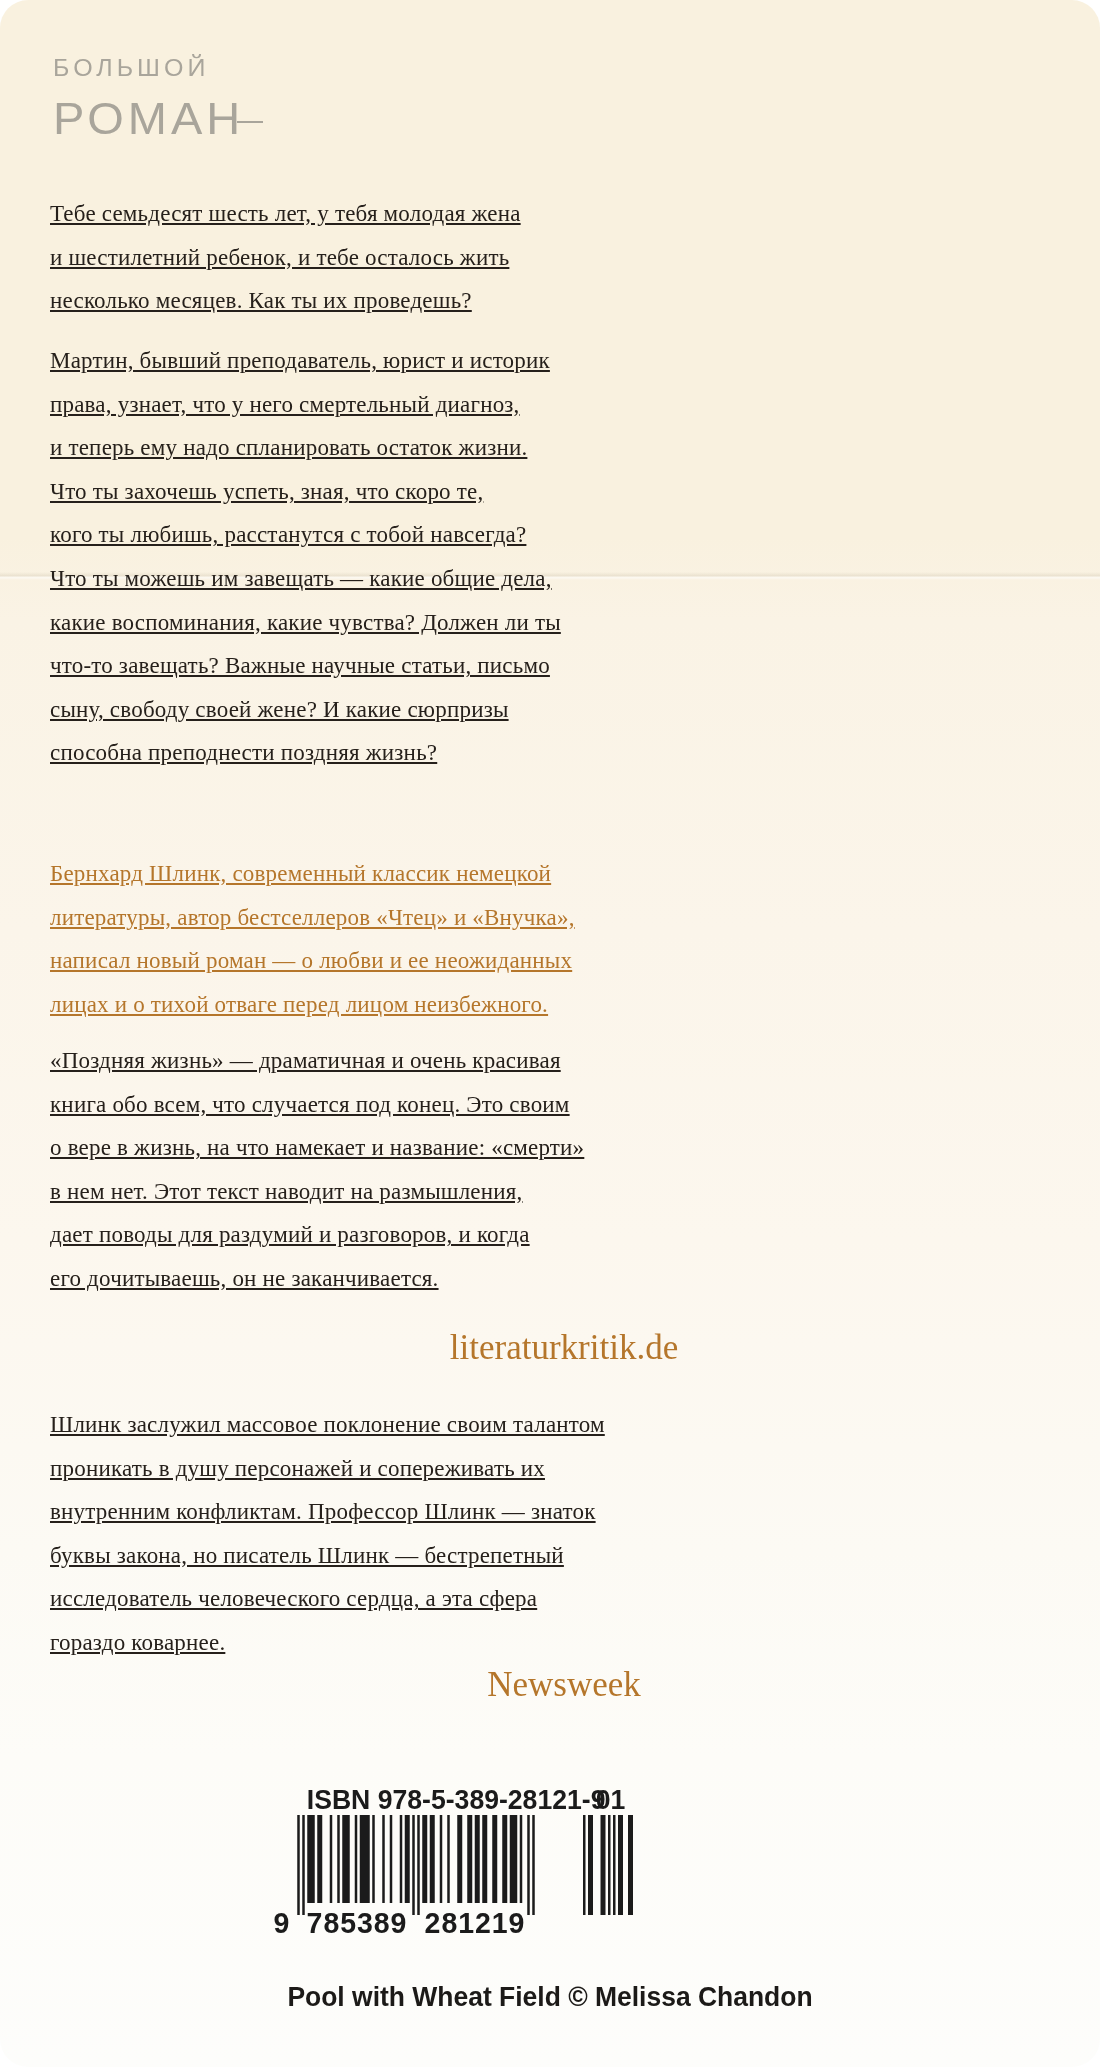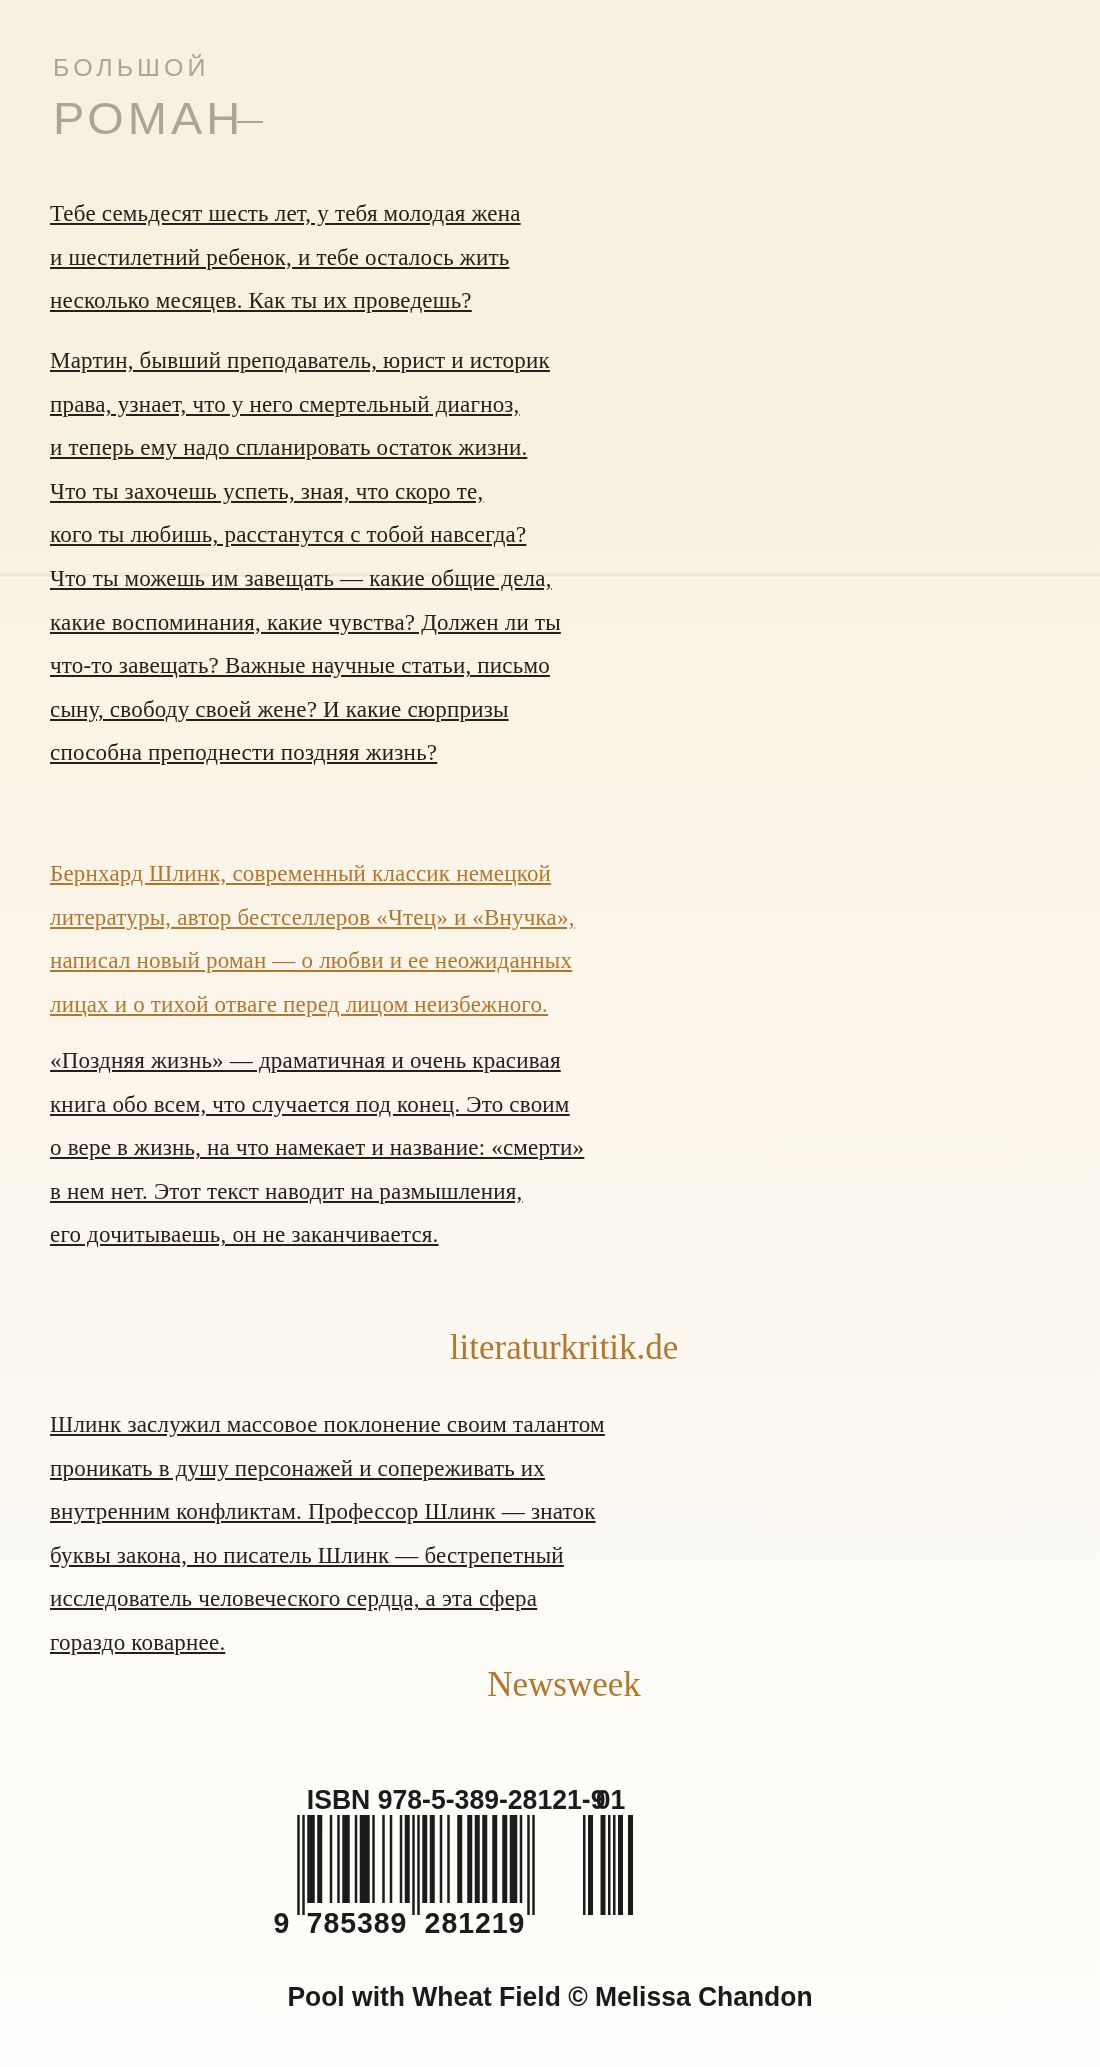--- a/index.html
+++ b/index.html
@@ -7,20 +7,21 @@
     position:relative;
     width:1100px;height:2067px;
     overflow:hidden;
     background:linear-gradient(180deg,
       var(--bg-top) 0%, var(--bg-top) 26%,
       #faf3e5 30%, #fbf5ea 45%,
       #fcf7ee 60%, #fcfaf4 75%,
       #fdfcf8 85%, var(--bg-bottom) 100%);
     font-family:"Liberation Serif","DejaVu Serif",serif;
     color:var(--ink);
+    border-radius:28px;
   }
   .fold{
     position:absolute;left:0;right:0;top:572px;height:8px;
     background:linear-gradient(180deg,
       rgba(150,135,105,0) 0%,
       rgba(150,135,105,0.14) 45%,
       rgba(255,255,255,0.55) 70%,
       rgba(255,255,255,0) 100%);
   }
   
@@ -121,20 +122,21 @@
       <div class="line">литературы, автор бестселлеров «Чтец» и «Внучка»,</div>
       <div class="line">написал новый роман — о любви и ее неожиданных</div>
       <div class="line">лицах и о тихой отваге перед лицом неизбежного.</div>
     </div>
 
   <div class="para q1">
       <div class="line">«Поздняя жизнь» — драматичная и очень красивая</div>
       <div class="line">книга обо всем, что случается под конец. Это своим</div>
       <div class="line">о вере в жизнь, на что намекает и название: «смерти»</div>
       <div class="line">в нем нет. Этот текст наводит на размышления,</div>
+      <div class="line">дает поводы для раздумий и разговоров, и когда</div>
       <div class="line">его дочитываешь, он не заканчивается.</div>
     </div>
   <div class="source s1">literaturkritik.de</div>
 
   <div class="para q2">
       <div class="line">Шлинк заслужил массовое поклонение своим талантом</div>
       <div class="line">проникать в душу персонажей и сопереживать их</div>
       <div class="line">внутренним конфликтам. Профессор Шлинк — знаток</div>
       <div class="line">буквы закона, но писатель Шлинк — бестрепетный</div>
       <div class="line">исследователь человеческого сердца, а эта сфера</div>

